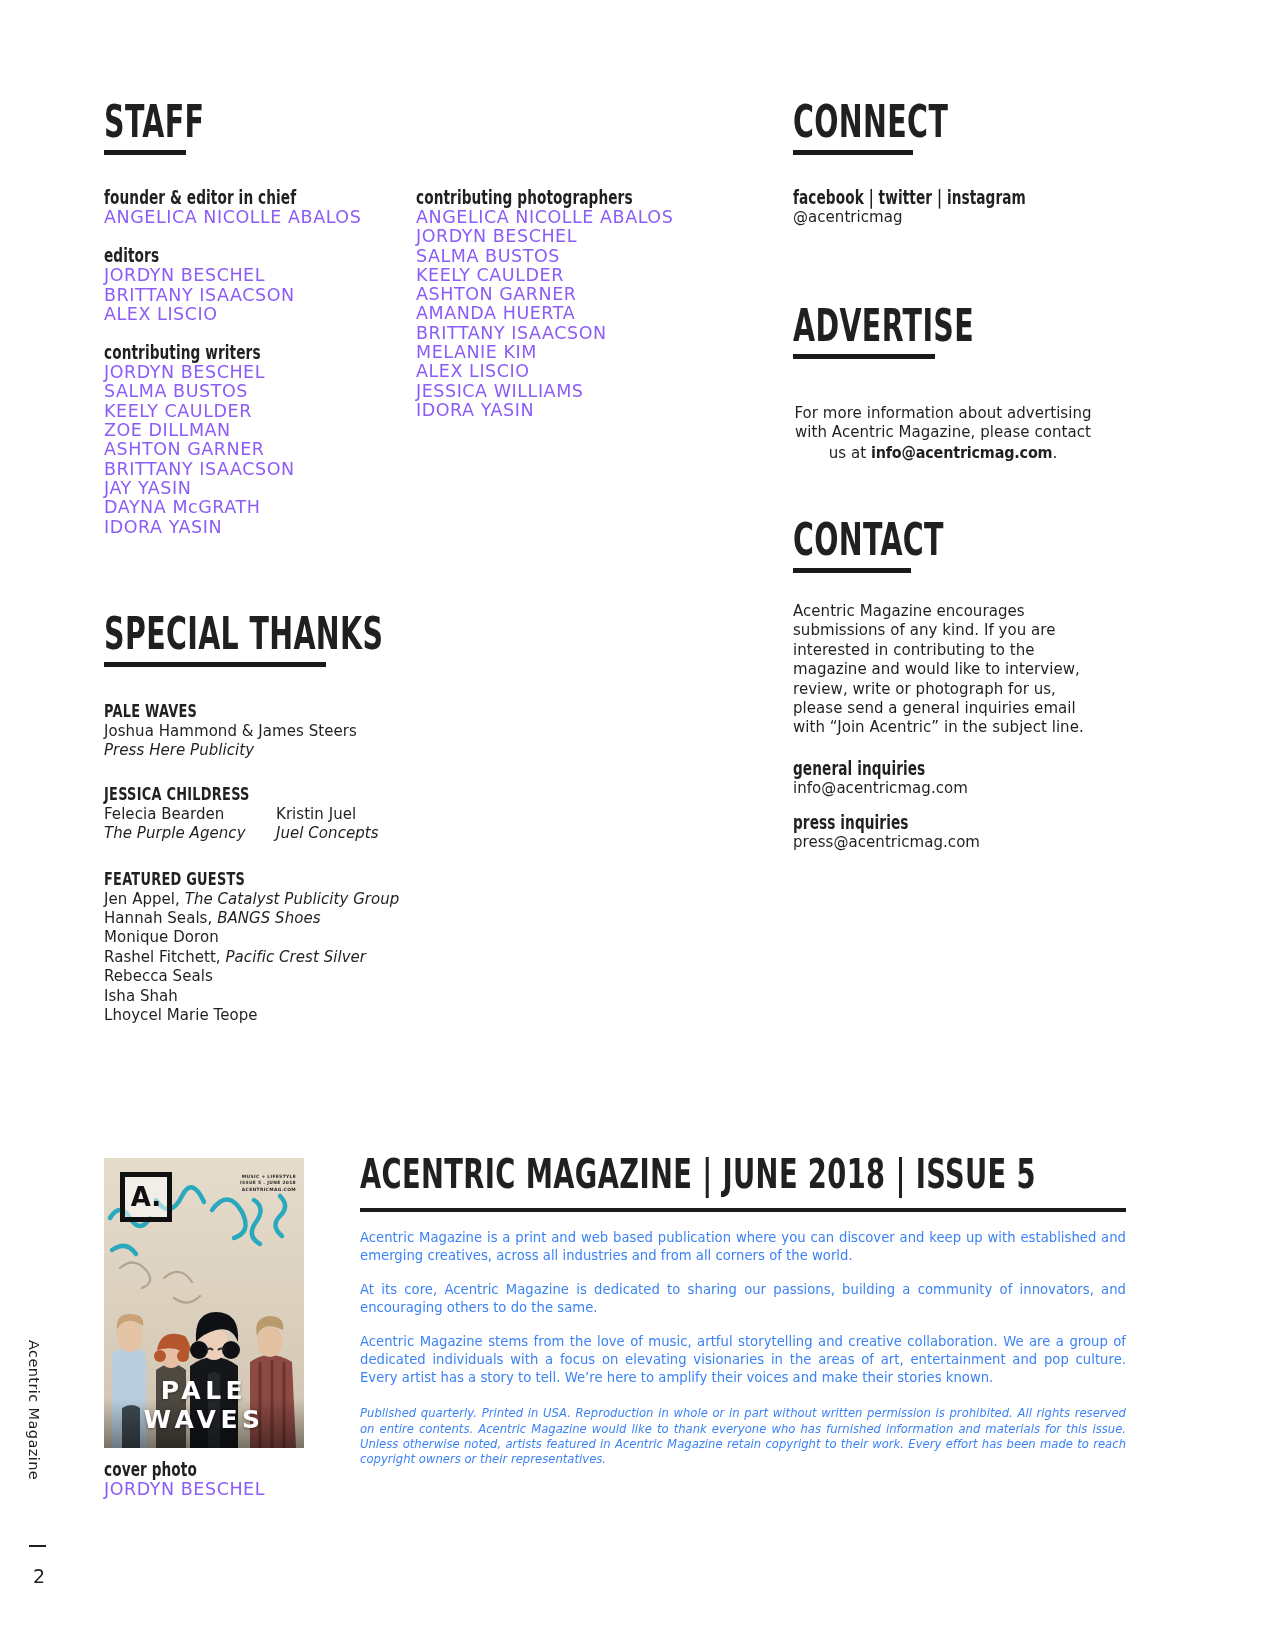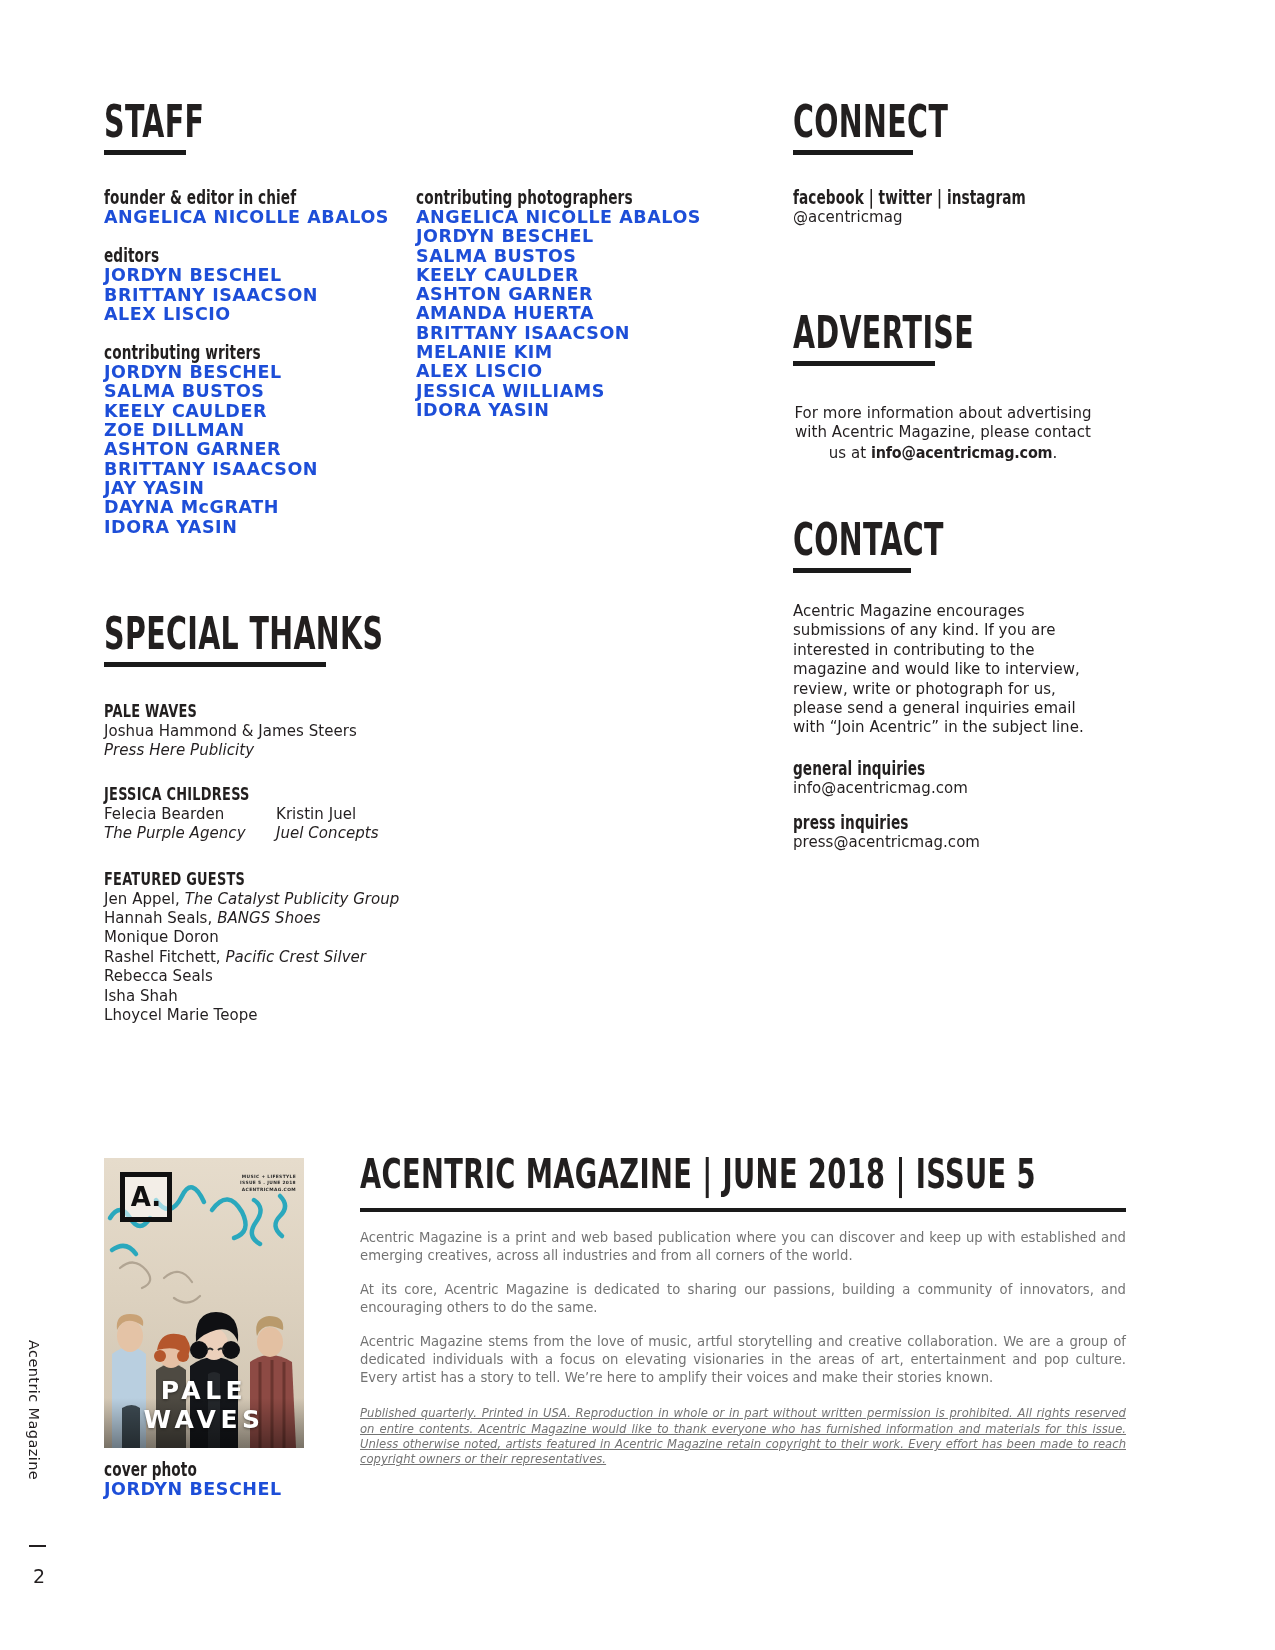--- a/index.html
+++ b/index.html
@@ -49,25 +49,25 @@
     transform-origin: left center;
     white-space: nowrap;
     display: block;
     letter-spacing: 0.1px;
   }
   .sublabel.caps { font-size: 18px; letter-spacing: 0.3px; }
 
   
   .namelist {
     font-family: "DejaVu Sans", sans-serif;
-    font-weight: 700;
+    font-weight: 400;
     font-size: 17.5px;
     line-height: 19.3px;
     letter-spacing: 0.55px;
-    color: #1d4ed8;
+    color: #8b5cf6;
   }
   .namelist div { white-space: nowrap; }
 
   .block { margin-bottom: 17px; }
 
   
   .body-txt {
     font-family: "DejaVu Sans", sans-serif;
     font-size: 15px;
     line-height: 19.4px;
@@ -88,21 +88,21 @@
 
   .thanks-group { margin-bottom: 22px; }
 
   .two-col-row { display: flex; }
   .two-col-row > div:first-child { width: 172px; flex: none; }
 
   
   #connect-head { position: absolute; left: 793px; top: 100px; width: 120px; }
   #connect-body { position: absolute; left: 793px; top: 186px; width: 300px; }
 
-  #advertise-head { position: absolute; left: 793px; top: 311px; width: 142px; }
+  #advertise-head { position: absolute; left: 793px; top: 304px; width: 142px; }
   #advertise-body { position: absolute; left: 793px; top: 404px; width: 300px; text-align: center; }
 
   #contact-head { position: absolute; left: 793px; top: 518px; width: 118px; }
   #contact-body { position: absolute; left: 793px; top: 602px; width: 300px; }
 
   .inline-cond {
     font-family: "Liberation Sans Narrow", "DejaVu Sans Condensed", "Liberation Sans", sans-serif;
     font-weight: bold;
     font-size: 16px;
     letter-spacing: -0.2px;
@@ -131,29 +131,28 @@
     letter-spacing: 0.5px;
   }
   #mast-rule { height: 4px; background: #1a1a1a; margin-top: 12px; }
 
   .mast-p {
     font-family: "DejaVu Sans", sans-serif;
     font-size: 13.2px;
     line-height: 17.6px;
     text-align: justify;
     margin-top: 17px;
-    color: #737373;
+    color: #3b82f6;
     letter-spacing: 0.02px;
   }
   .mast-p.legal {
     font-style: italic;
     font-size: 11.6px;
     line-height: 15.4px;
     margin-top: 20px;
-    text-decoration: underline;
   }
 
   
   #side-rail {
     position: absolute;
     left: 26px;
     top: 1340px;
     width: 24px;
     height: 220px;
   }

